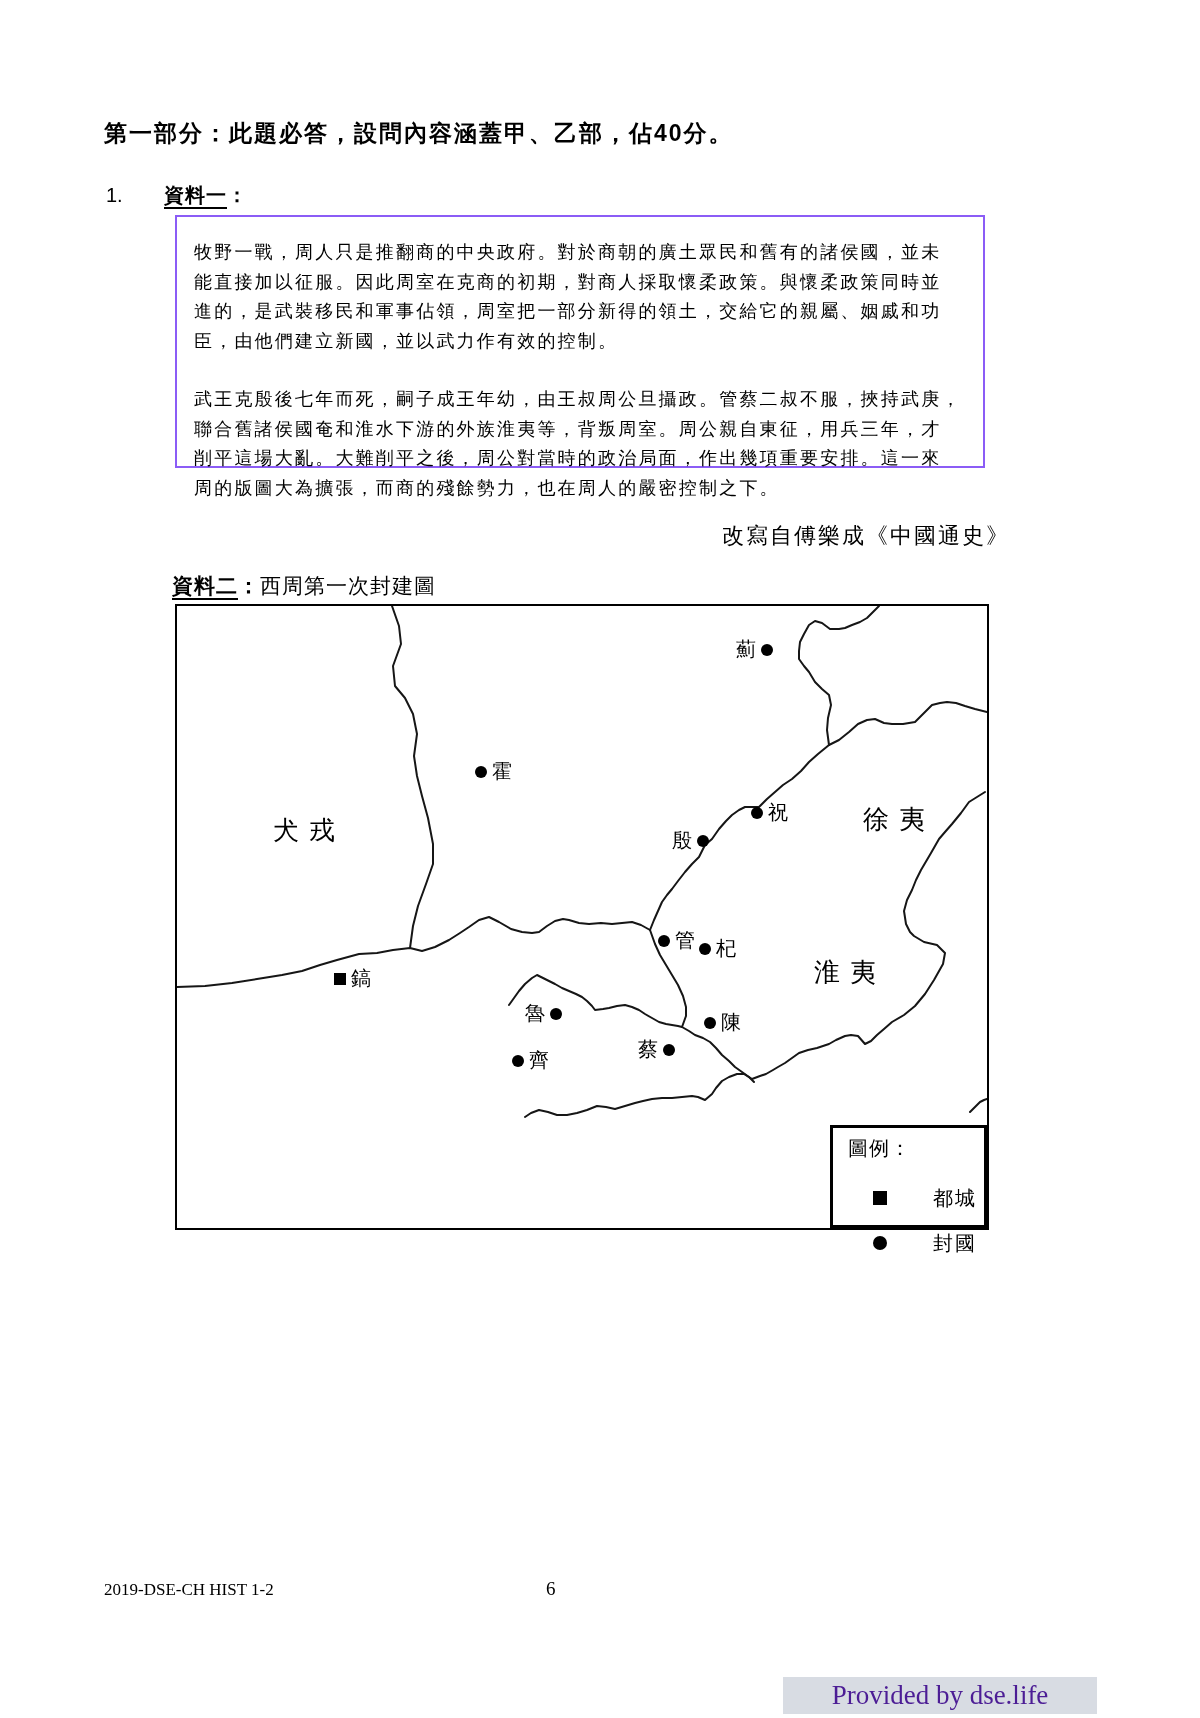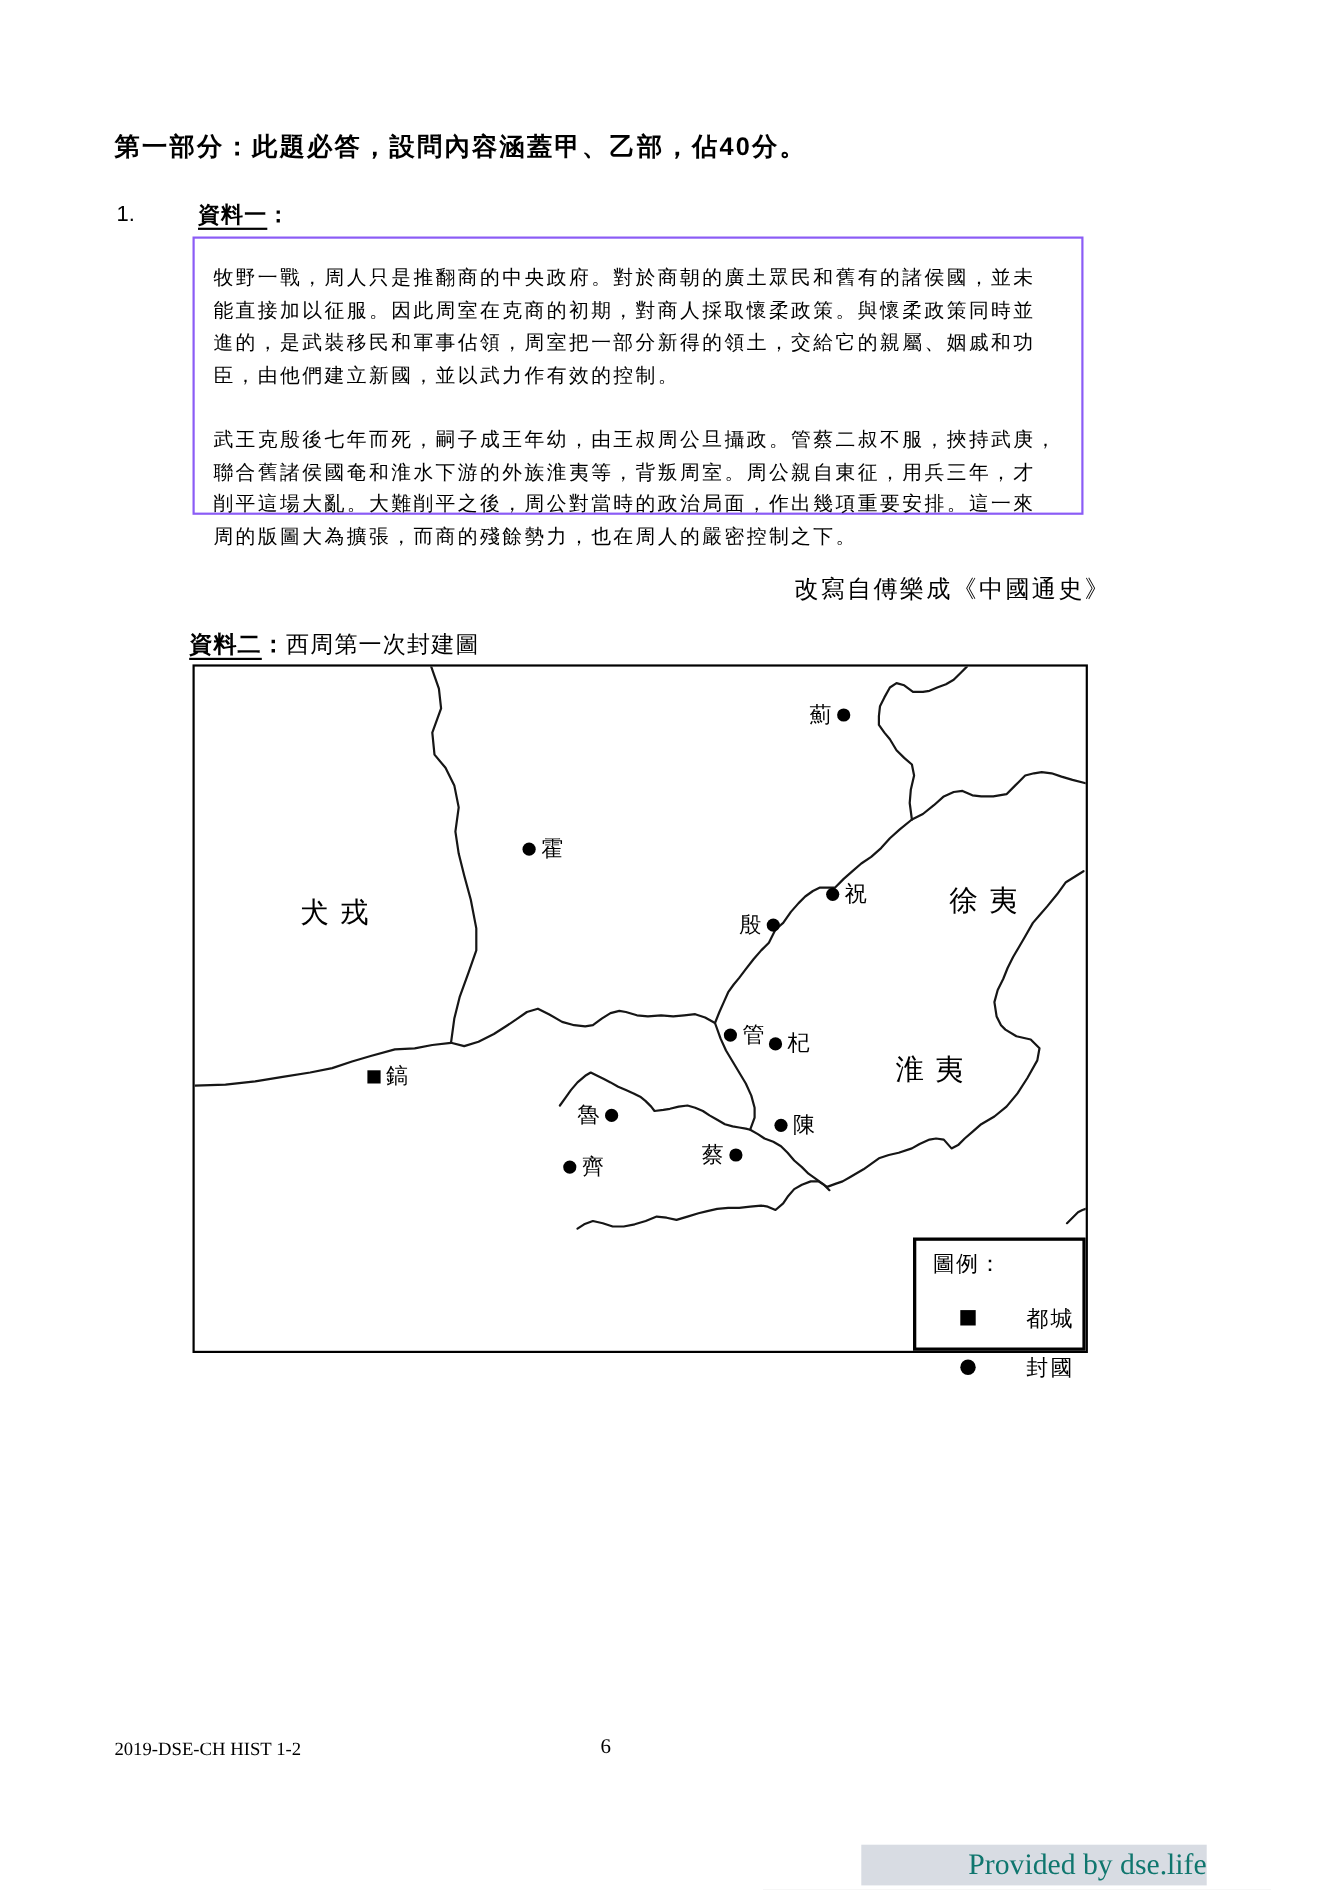--- a/index.html
+++ b/index.html
@@ -6,21 +6,21 @@
   .page{
     position:relative;width:1200px;height:1718px;margin:0 auto;
     background:#ffffff;color:#000;
     font-family:"Liberation Sans","DejaVu Sans",sans-serif;
     overflow:hidden;
     padding-left:44px;
   }
   .abs{position:absolute;}
   .section-header{left:104px;top:118px;font-size:23px;font-weight:700;letter-spacing:2px;}
   .q-number{left:106px;top:184px;font-size:20px;}
-  .src-head{left:180px;top:182px;font-size:20px;font-weight:700;letter-spacing:1px;}
+  .src-head{left:164px;top:182px;font-size:20px;font-weight:700;letter-spacing:1px;}
   .src-head .u, .src2-head .u{text-decoration:underline;text-underline-offset:5px;text-decoration-thickness:2px;}
   .source-box{
     left:175px;top:215px;width:810px;height:253px;box-sizing:border-box;
     border:2px solid #8b5cf6;padding:21px 16px 0 17px;
   }
   .para{font-size:18px;line-height:29.5px;letter-spacing:2.2px;white-space:pre-line;}
   .para + .para{margin-top:29px;}
   .attr1{left:175px;top:521px;width:835px;text-align:right;font-size:22px;letter-spacing:2px;}
   .src2-head{left:172px;top:572px;font-size:21px;letter-spacing:1px;}
   .src2-head .b{font-weight:700;}
@@ -169,15 +169,15 @@
             <span class="llabel">封國</span>
           </div>
         </div>
     </div>
   </div>
 
 
   <div class="abs footer-code">2019-DSE-CH HIST 1-2</div>
   <div class="abs page-num">6</div>
 
-  <div class="abs watermark" style="color: #0f766e; background: rgb(216, 220, 227); text-align: right;">Provided by dse.life</div>
+  <div class="abs watermark" style="color: #4c1d95; background: rgb(216, 220, 227);">Provided by dse.life</div>
 
 </div>
 
 </body></html>

